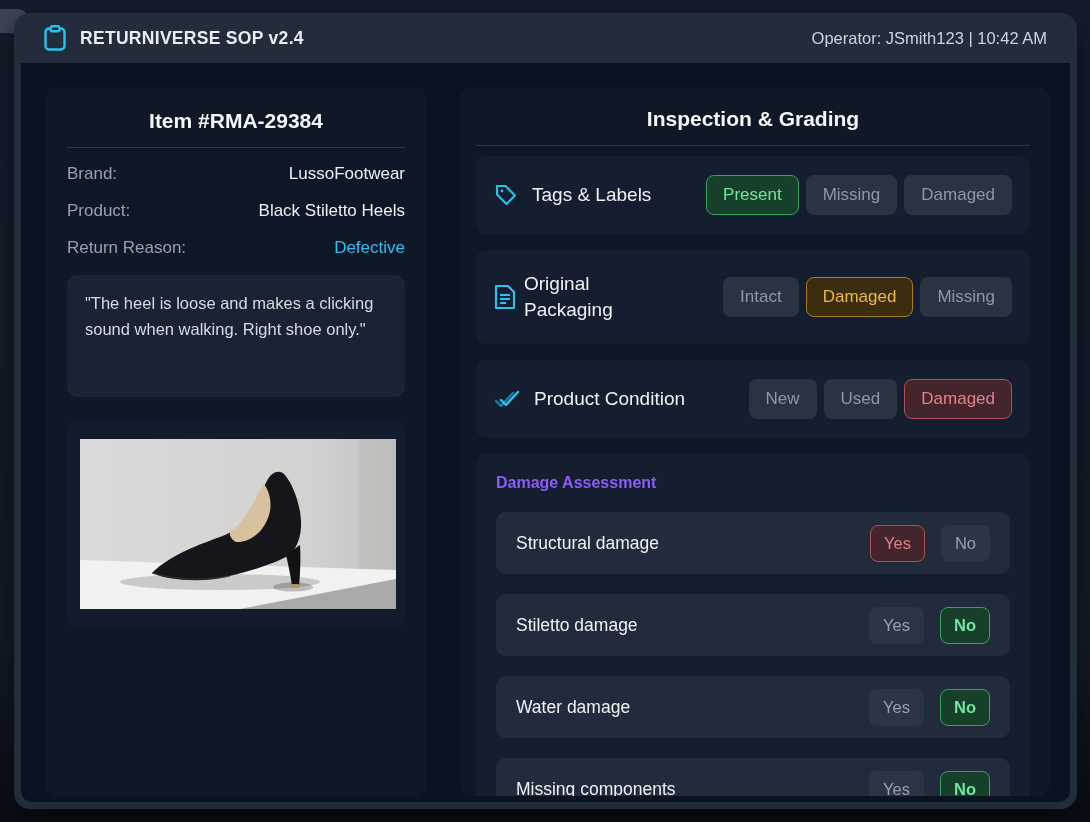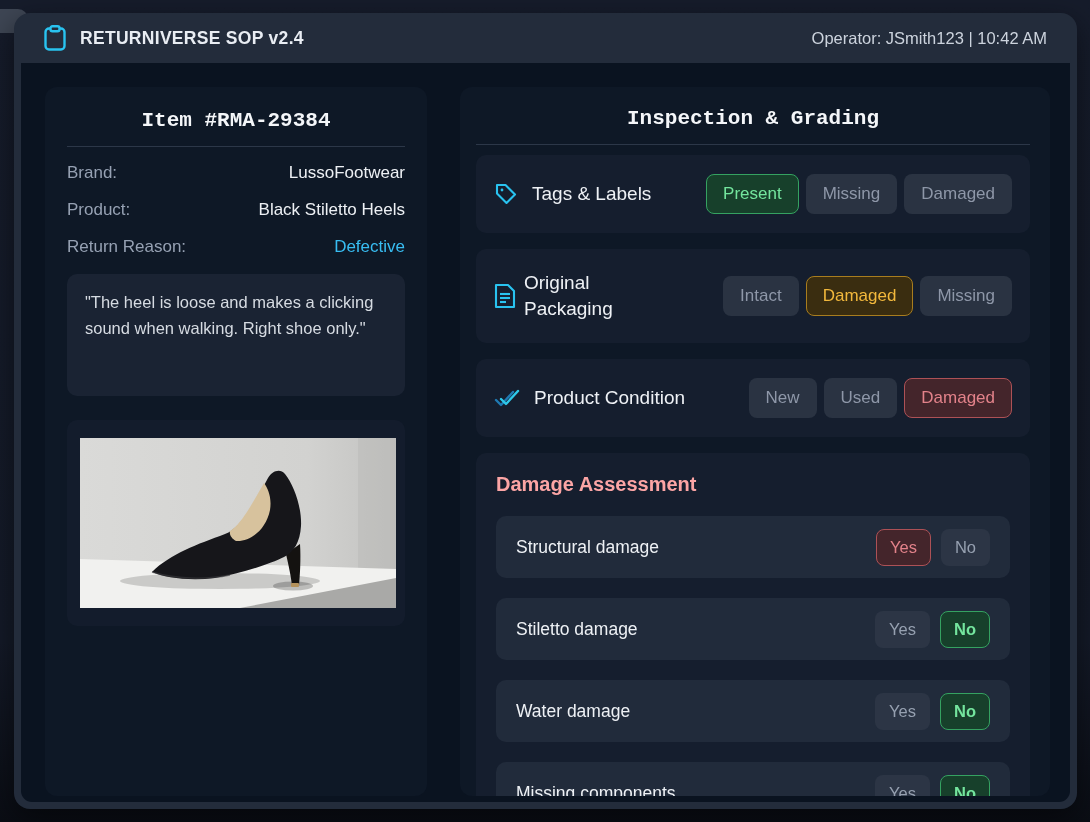--- a/index.html
+++ b/index.html
@@ -26,21 +26,21 @@
   .app-title{ font-size:17.5px; font-weight:700; letter-spacing:.3px; color:#e9edf3; }
   .operator{ font-size:16.5px; color:#ccd3dd; }
   .icon-cyan{ color:#29c3f0; display:inline-flex; }
   
   .content{ flex:1; margin:0 7px 7px 7px; background:#0a1320;
     border-radius:0 0 11px 11px; padding:24px 20px 6px 24px;
     display:flex; gap:33px; overflow:hidden; }
   .panel{ background:#0e1826; border-radius:12px; overflow:hidden; }
   .panel-left{ width:382px; flex:0 0 382px; padding:16px 22px; }
   .panel-right{ flex:1; padding:14px 20px 0 16px; }
-  .panel-title{ text-align:center; font-size:21px; font-weight:700; color:#f4f6f9; padding:6px 0 14px;font-family:Liberation Mono, monospace; }
+  .panel-title{ text-align:center; font-size:21px; font-weight:700; color:#f4f6f9; padding:6px 0 14px; }
   .divider{ border:none; border-top:1px solid #2c3748; margin:0 0 2px 0; }
   
   .fields{ margin-top:16px; }
   .field-row{ display:flex; justify-content:space-between; align-items:baseline; margin-bottom:17px; }
   .field-label{ font-size:17px; color:#96a1b3; }
   .field-value{ font-size:17px; color:#edf0f4; }
   .field-value.accent{ color:#38bdf2; }
   .note-card{ margin-top:14px; background:#1a2333; border-radius:10px;
     padding:16px 18px; min-height:122px; }
   .note-text{ font-size:16.5px; line-height:1.55; color:#d6dbe2; }
@@ -54,25 +54,25 @@
   .crit-label{ font-size:19px; color:#eef1f5; margin-left:14px; line-height:1.35; }
   .crit-label.wrap{ width:118px;margin-left:8px; }
   .spacer{ flex:1; }
   .opt-group{ display:flex; gap:7px; }
   .opt{ border:1px solid transparent; border-radius:8px; background:#2a3342;
     color:#8e97a8; font-size:17px; padding:9px 16px; font-family:inherit; cursor:pointer; white-space:nowrap; }
   .sel-green{ background:#17402b; border-color:#35a261; color:#74e59e; }
   .sel-amber{ background:#3a2d10; border-color:#a87d1e; color:#f2b83c; }
   .sel-red{ background:#44252b; border-color:#ad5156; color:#e2828a; }
   .damage-card{ background:#151e2e; border-radius:10px; margin-top:16px; padding:16px 20px 20px; }
-  .damage-title{ font-size:20px; font-weight:700; color:#fca5a5; padding:4px 0 0; }
+  .damage-title{ font-size:16px; font-weight:700; color:#8b5cf6; padding:4px 0 0; }
   .damage-row{ background:#212b3b; border-radius:10px; height:62px; margin-top:20px;
     display:flex; align-items:center; justify-content:space-between; padding:0 20px; }
   .damage-label{ font-size:17.5px; color:#eef1f5; }
-  .mini-group{ display:flex; gap:10px; }
+  .mini-group{ display:flex; gap:16px; }
   .mini{ border:1px solid transparent; border-radius:8px; background:#2c3545;
     color:#96a0b0; font-size:16.5px; padding:8px 13px; font-family:inherit; cursor:pointer; }
   .mini.sel-green{ background:#17402b; border-color:#35a261; color:#74e59e; font-weight:700; }
   .mini.sel-red{ background:#44252b; border-color:#ad5156; color:#e2828a; }
 </style>
 </head>
 <body>
 
 <div class="bg-window-fragment"></div>
 

